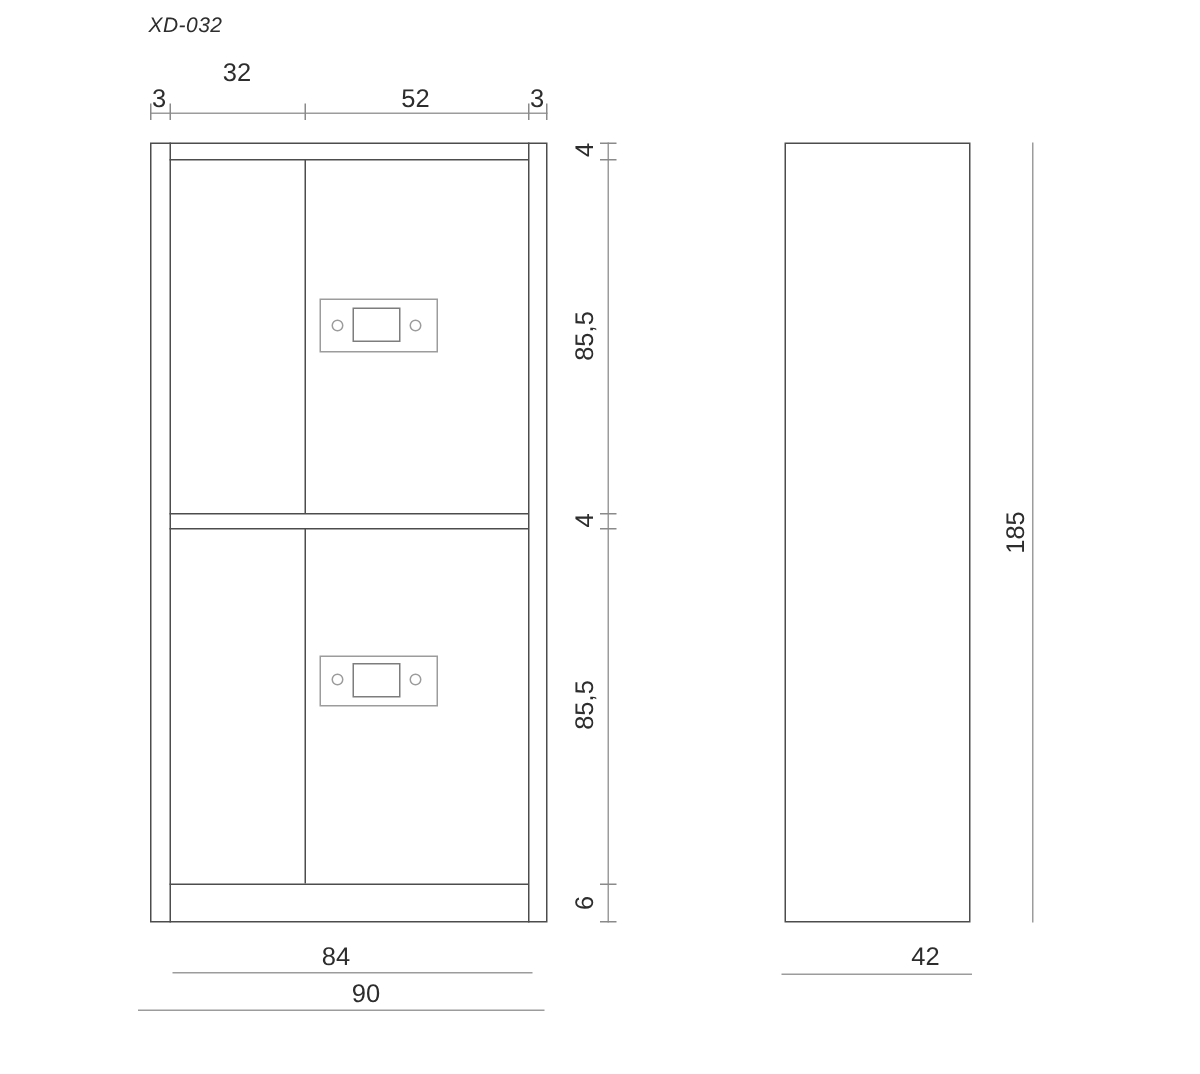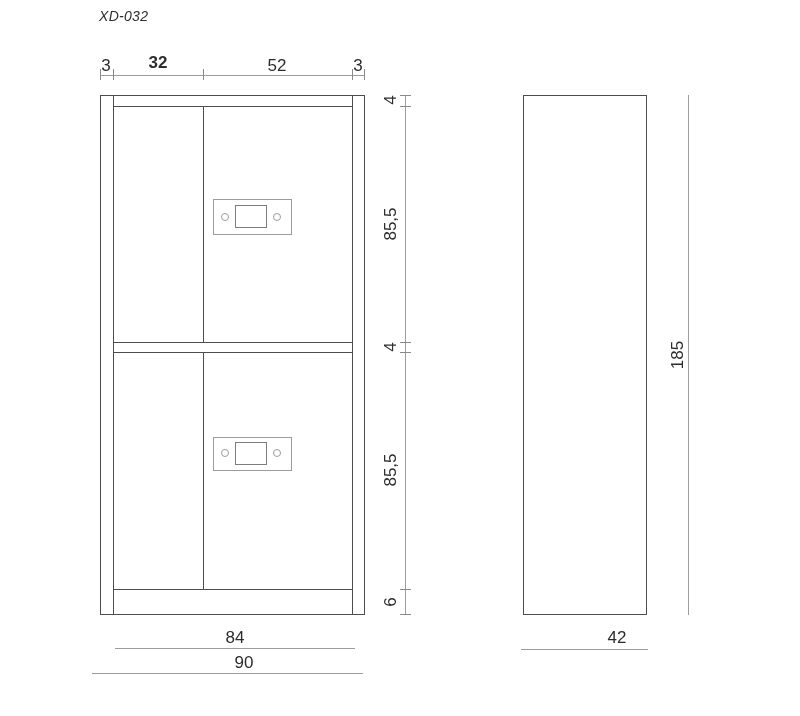--- a/index.html
+++ b/index.html
@@ -98,42 +98,42 @@
   </div>
 
   <div>
     <div class="hline" style="left:100px; top:75px; width:265px;"></div>
     <div class="tick-v" style="left:100px; top:69px;"></div>
     <div class="tick-v" style="left:113px; top:69px;"></div>
     <div class="tick-v" style="left:203px; top:69px;"></div>
     <div class="tick-v" style="left:352px; top:69px;"></div>
     <div class="tick-v" style="left:364px; top:69px;"></div>
     <div class="dim-label" style="left:106px; top:57px;">3</div>
-    <div class="dim-label" style="left:158px; top:54px;font-weight:bold;">32</div>
+    <div class="dim-label" style="left:158px; top:40px;">32</div>
     <div class="dim-label" style="left:277px; top:57px;">52</div>
     <div class="dim-label" style="left:358px; top:57px;">3</div>
   </div>
 
   <div>
     <div class="vline" style="left:405px; top:95px; height:520px;"></div>
     <div class="tick-h" style="left:400px; top:95px;"></div>
     <div class="tick-h" style="left:400px; top:106px;"></div>
     <div class="tick-h" style="left:400px; top:342px;"></div>
     <div class="tick-h" style="left:400px; top:352px;"></div>
     <div class="tick-h" style="left:400px; top:589px;"></div>
     <div class="tick-h" style="left:400px; top:614px;"></div>
     <div class="dim-label v" style="left:390px; top:100px;">4</div>
     <div class="dim-label v" style="left:390px; top:224px;">85,5</div>
     <div class="dim-label v" style="left:390px; top:347px;">4</div>
     <div class="dim-label v" style="left:390px; top:470px;">85,5</div>
     <div class="dim-label v" style="left:390px; top:602px;">6</div>
   </div>
 
   <div>
-    <div class="dim-label" style="left:235px; top:629px;">84</div>
+    <div class="dim-label" style="left:224px; top:629px;">84</div>
     <div class="hline" style="left:115px; top:648px; width:240px;"></div>
     <div class="dim-label" style="left:244px; top:654px;">90</div>
     <div class="hline" style="left:92px; top:673px; width:271px;"></div>
   </div>
 
   <div>
     <div class="rect" style="left:523px; top:95px; width:124px; height:520px;"></div>
 
     <div class="dim-label" style="left:617px; top:629px;">42</div>
     <div class="hline" style="left:521px; top:649px; width:127px;"></div>

